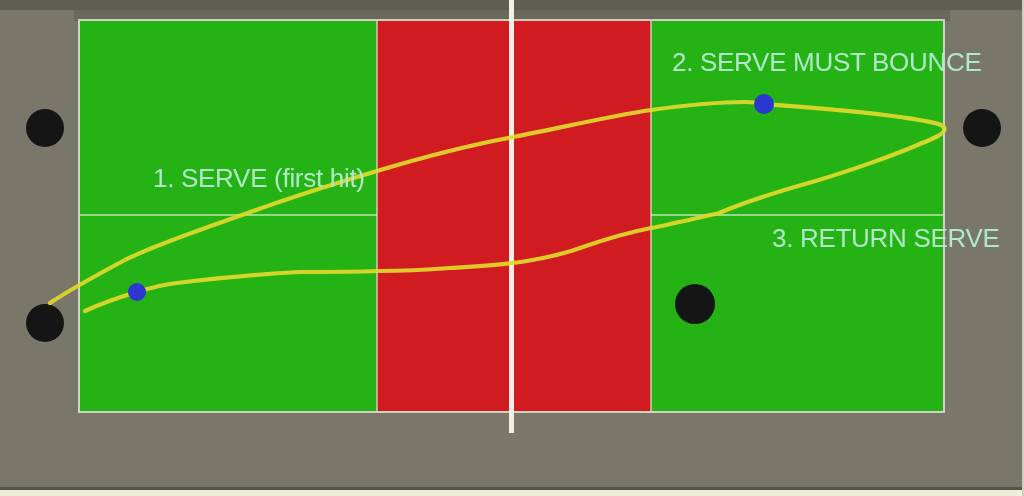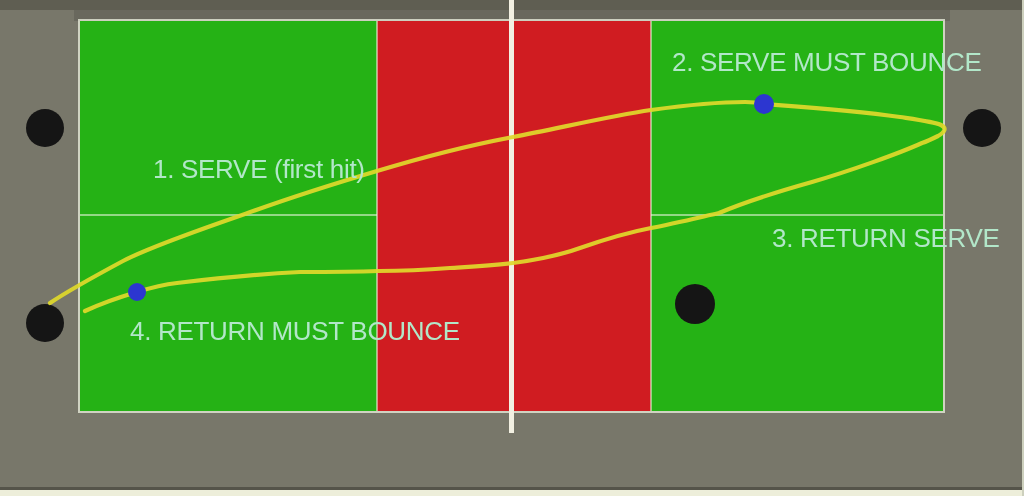--- a/index.html
+++ b/index.html
@@ -43,21 +43,21 @@
   .net { position:absolute; left:509px; top:0; width:5px; height:433px;
     background: var(--net-line, #f2f0e2); }
 
   svg.overlay { position:absolute; left:0; top:0; width:1024px; height:496px; }
 
   .lbl {
     position:absolute; color: var(--label-text, #b2e7c9);
     font-size:26px; line-height:29px; letter-spacing:-0.3px; white-space:nowrap;
   }
   .lbl.wrap { white-space:normal; }
-  .lbl-serve          { left:153px; top:155px; }
+  .lbl-serve          { left:153px; top:164px; }
   .lbl-serve-bounce   { left:656px; top:48px;margin-left:16px;  }
   .lbl-return-serve   { left:772px; top:224px; }
   .lbl-return-bounce  { left:130px; top:317px; }
   .lbl-groundstroke   { left:693px; top:333px; width:250px; }
 </style>
 </head>
 <body>
 
 <div class="stage">
 
@@ -109,18 +109,17 @@
          C 160 285, 150 288, 137 292
          C 120 297, 98 305, 85 311"></path>
 
     <circle cx="764" cy="104" r="10" style="fill:var(--bounce-marker-blue,#2c36d0)"></circle>
     <circle cx="137" cy="292" r="9" style="fill:var(--bounce-marker-blue,#2c36d0)"></circle>
   </svg>
 
   <div class="lbl lbl-serve">1. SERVE (first hit)</div>
   <div class="lbl lbl-serve-bounce">2. SERVE MUST BOUNCE</div>
   <div class="lbl lbl-return-serve">3. RETURN SERVE</div>
-  <div class="lbl lbl-return-bounce">4. RETURN MUST BOUNCE</div>
 
   <div class="bottom-line"></div>
   <div class="bottom-strip"></div>
   <div class="right-edge"></div>
 </div>
 
 </body></html>

